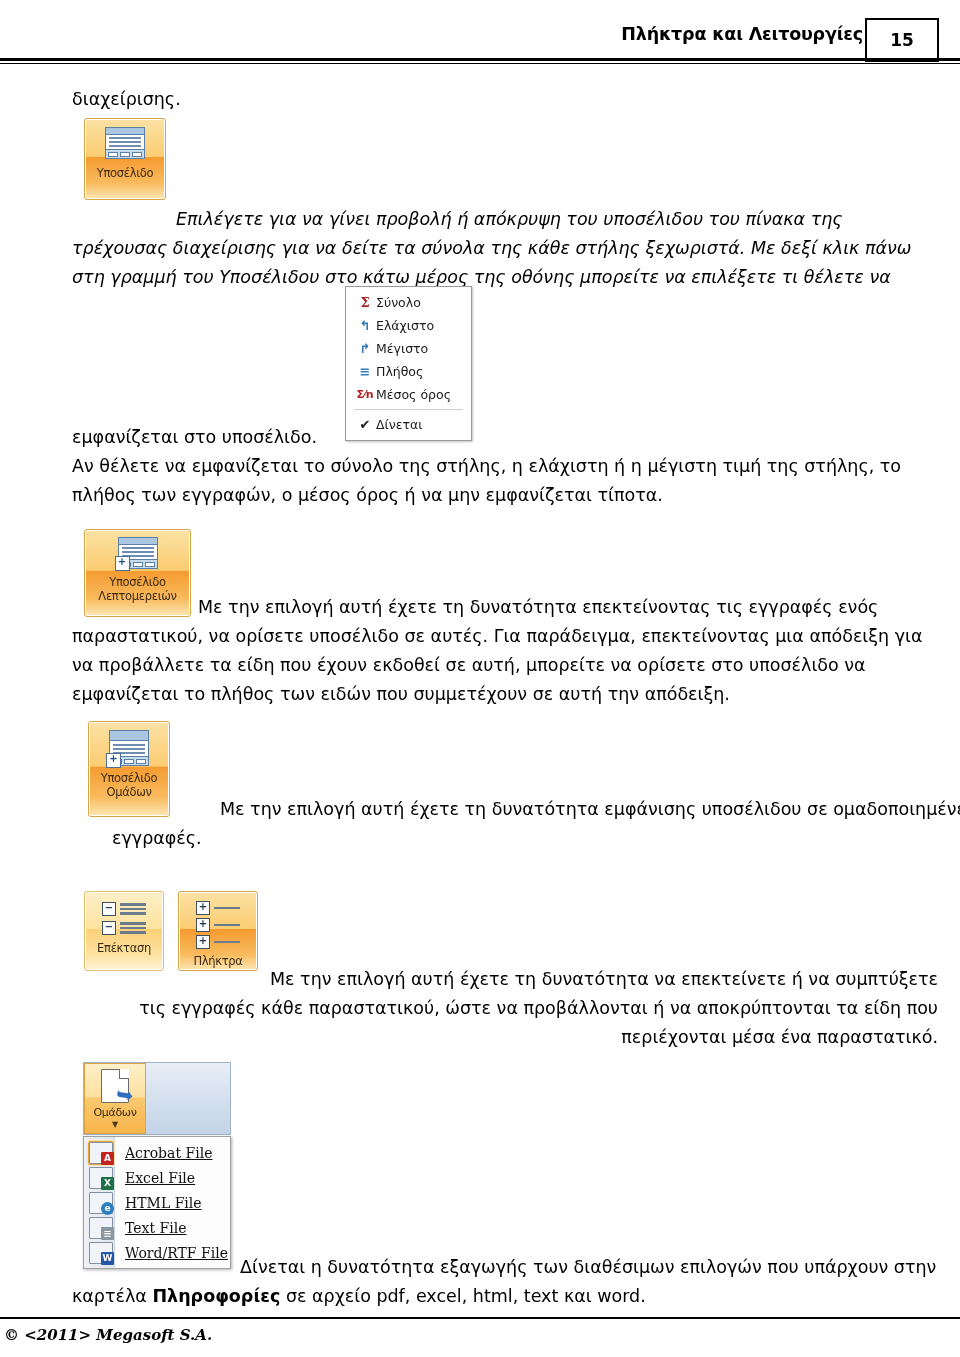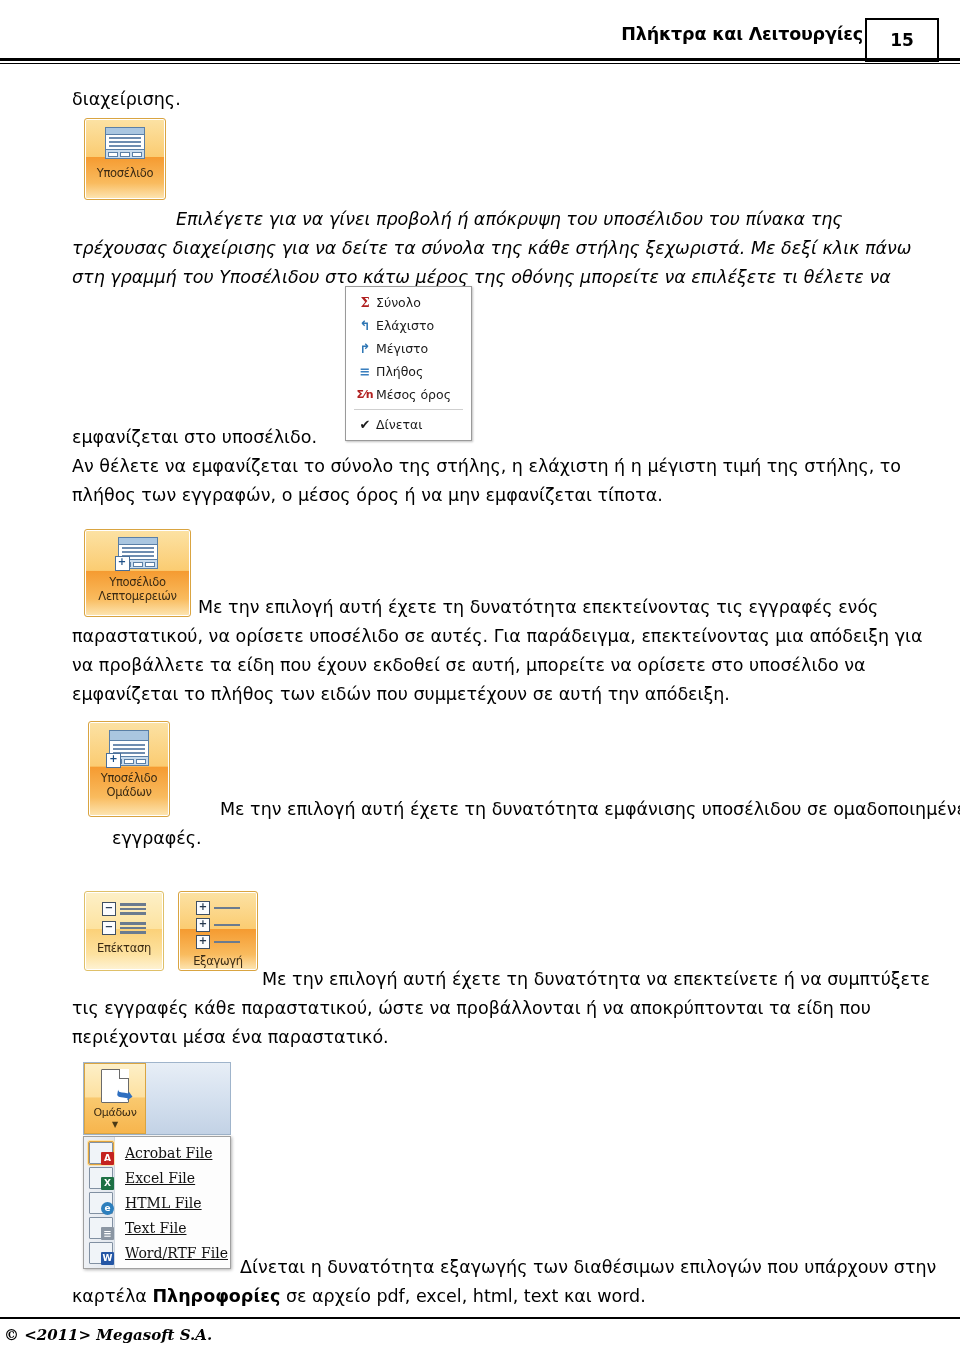--- a/index.html
+++ b/index.html
@@ -485,24 +485,24 @@
           <i></i>
         </span>
     </div>
     <div class="lrow">
       <span class="box-sign">+</span>
       <span class="bars">
           <i></i>
         </span>
     </div>
   </div>
-  <div class="rb-label" style="margin-top:5px;">Εξαγωγή</div>
-</div>
-
-<div class="block para" style="left:72px; top:965px; width:866px; text-indent:190px;">Με την επιλογή αυτή έχετε τη δυνατότητα να επεκτείνετε ή να συμπτύξετε τις εγγραφές κάθε παραστατικού, ώστε να προβάλλονται ή να αποκρύπτονται τα είδη που περιέχονται μέσα ένα παραστατικό.</div>
+  <div class="rb-label" style="margin-top:5px;">Πλήκτρα</div>
+</div>
+
+<div class="block para" style="left:72px; top:965px; width:866px; text-indent:190px;text-align:right;">Με την επιλογή αυτή έχετε τη δυνατότητα να επεκτείνετε ή να συμπτύξετε τις εγγραφές κάθε παραστατικού, ώστε να προβάλλονται ή να αποκρύπτονται τα είδη που περιέχονται μέσα ένα παραστατικό.</div>
 
 <div class="ribbon-strip" style="left:83px; top:1062px; width:148px; height:73px;"></div>
 
 <div class="export-btn" style="left:84px; top:1063px; width:62px; height:71px; padding-top:5px;">
   <div class="doc-ico">
     <div class="doc-arrow">➥</div>
   </div>
   <div class="rb-label" style="margin-top:3px; font-size:11px;">Ομάδων</div>
   <div class="export-caret">▼</div>
 </div>

